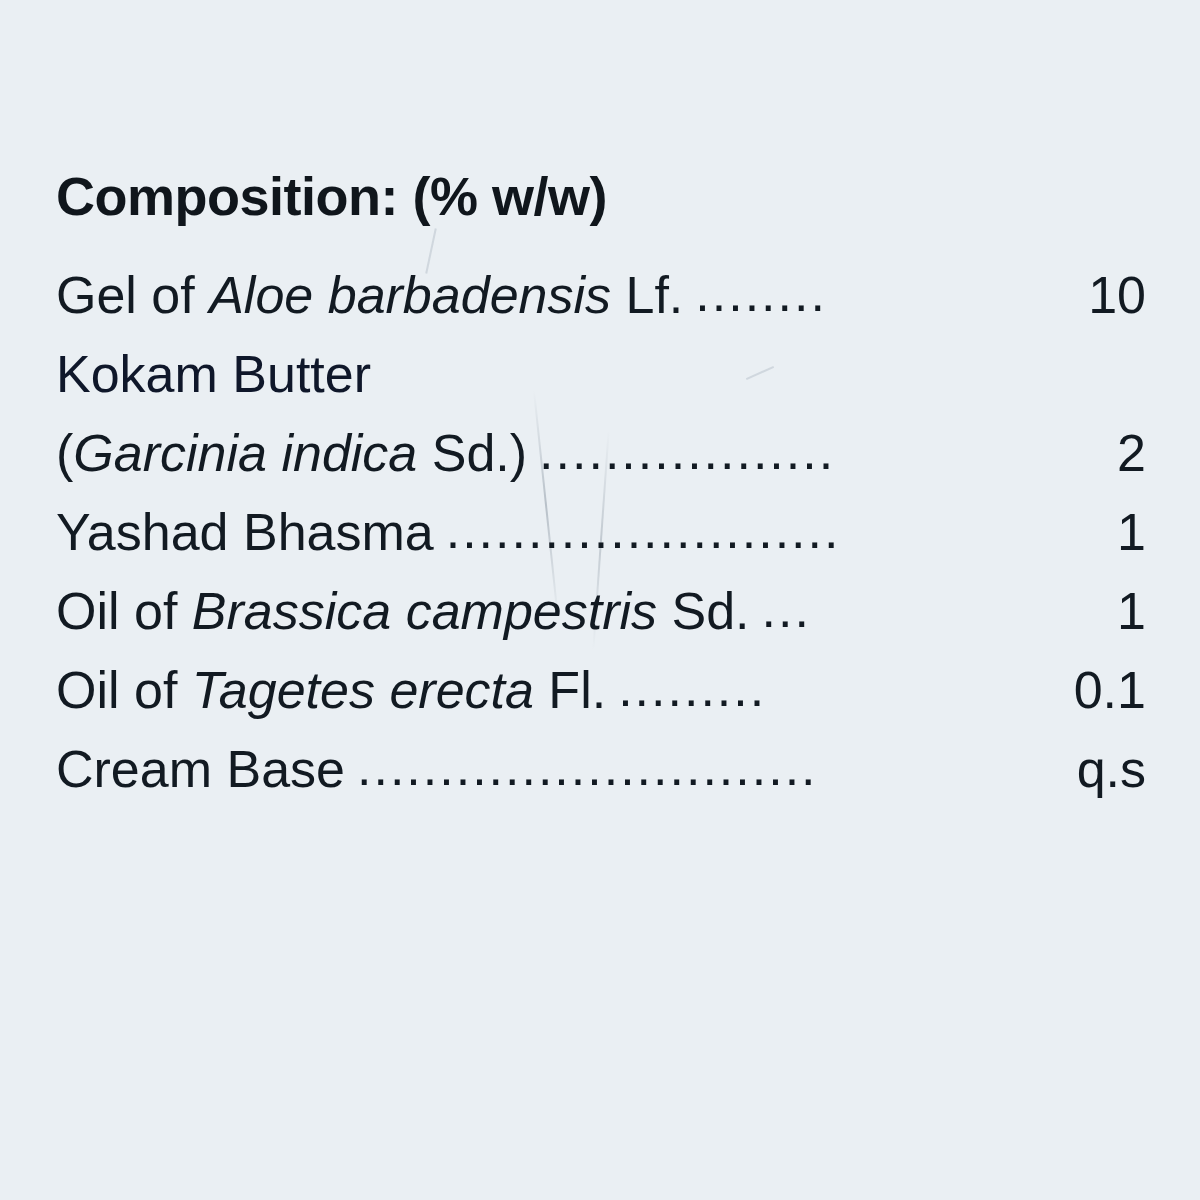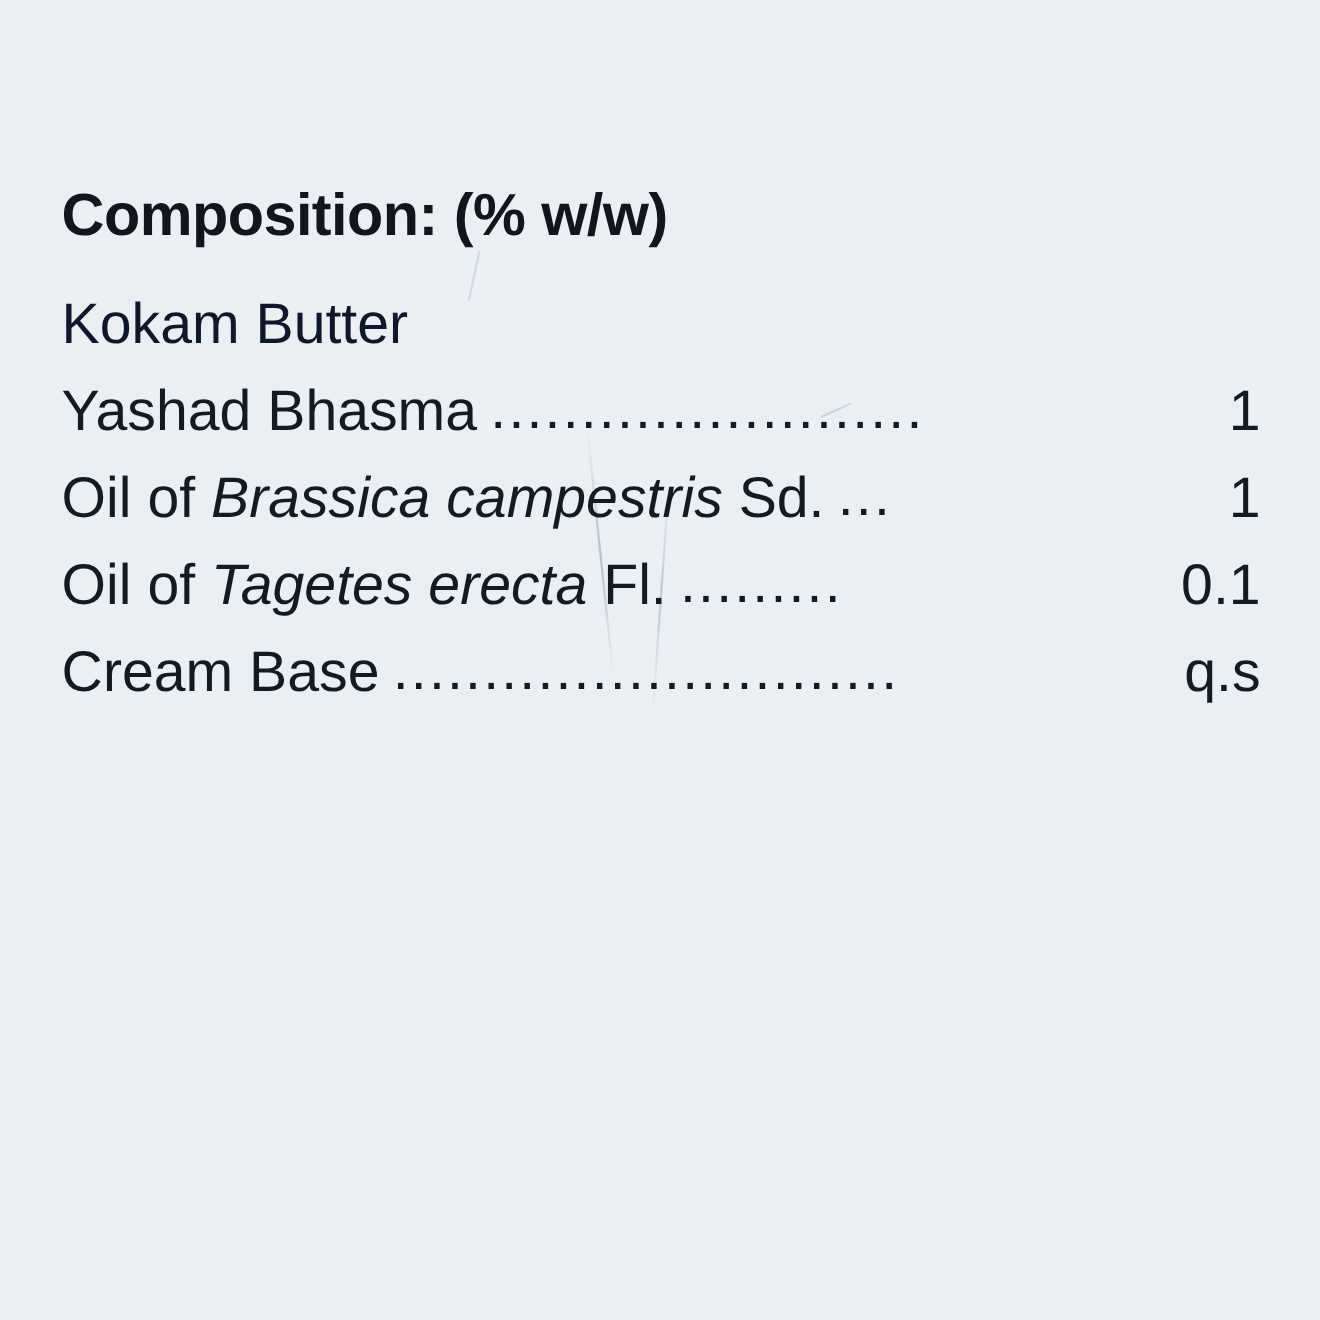--- a/index.html
+++ b/index.html
@@ -104,25 +104,35 @@
 
   <div id="artifact-1" class="artifact"></div>
   <div id="artifact-2" class="artifact"></div>
   <div id="artifact-3" class="artifact"></div>
   <div id="artifact-4" class="artifact"></div>
 
   <div id="composition-block">
 
     <div class="heading">Composition: (% w/w)</div>
 
+    <div class="ing-row">
+      <span class="ing-name"><span>Gel of </span><span class="it">Aloe barbadensis</span><span> Lf.</span></span>
+      <span class="dots">........</span>
+      <span class="ing-value">10</span>
+    </div>
 
     <div class="plain-row">
       <span>Kokam Butter</span>
     </div>
 
+    <div class="ing-row">
+      <span class="ing-name"><span>(</span><span class="it">Garcinia indica</span><span> Sd.)</span></span>
+      <span class="dots">..................</span>
+      <span class="ing-value">2</span>
+    </div>
 
     <div class="ing-row">
       <span class="ing-name"><span>Yashad Bhasma</span><span class="it"></span><span></span></span>
       <span class="dots">........................</span>
       <span class="ing-value">1</span>
     </div>
 
     <div class="ing-row">
       <span class="ing-name"><span>Oil of </span><span class="it">Brassica campestris</span><span> Sd.</span></span>
       <span class="dots">...</span>

